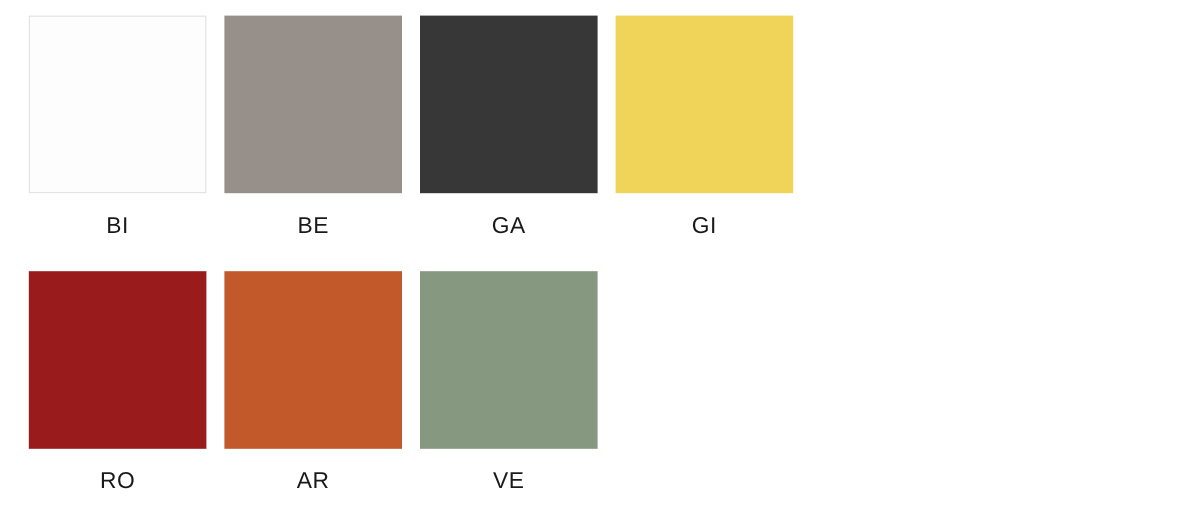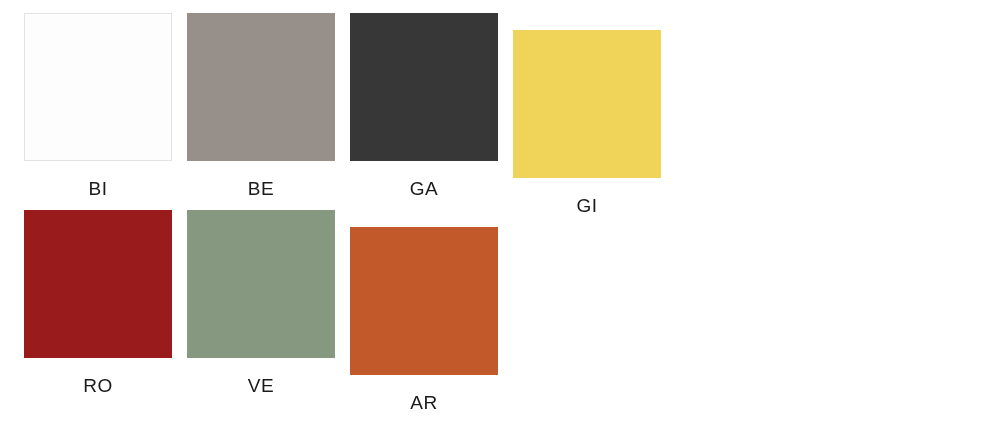--- a/index.html
+++ b/index.html
@@ -22,30 +22,30 @@
     background: #ffffff;
   }
   .swatch-row {
     position: absolute;
     left: 24px;
     display: flex;
     flex-direction: row;
     align-items: flex-start;
   }
   #swatch-row-1 { top: 13px; }
-  #swatch-row-2 { top: 210px; }
+  #swatch-row-2 { top: 226px; }
 
   .swatch-cell {
     width: 148px;
     margin-right: 15px;
     display: flex;
     flex-direction: column;
     align-items: center;
   }
-  .swatch-cell:last-child { margin-right: 0; margin-top: 17px; }
+  .swatch-cell:last-child { margin-right: 0; }
 
   .swatch-chip {
     width: 148px;
     height: 148px;
     box-sizing: border-box;
     display: block;
   }
   .swatch-chip.bordered {
     border: 1px solid #e3e3e3;
   }
@@ -83,22 +83,22 @@
         <div class="swatch-chip" style="background-color: rgb(240, 212, 89);"></div>
         <div class="swatch-label">GI</div>
       </div>
     </div>
   <div class="swatch-row" id="swatch-row-2">
       <div class="swatch-cell">
         <div class="swatch-chip" style="background-color: rgb(153, 27, 28);"></div>
         <div class="swatch-label">RO</div>
       </div>
       <div class="swatch-cell">
+        <div class="swatch-chip" style="background-color: rgb(194, 89, 43);"></div>
+        <div class="swatch-label">AR</div>
+      </div>
+      <div class="swatch-cell">
         <div class="swatch-chip" style="background-color: rgb(134, 152, 127);"></div>
         <div class="swatch-label">VE</div>
-      </div>
-      <div class="swatch-cell">
-        <div class="swatch-chip" style="background-color: rgb(194, 89, 43);"></div>
-        <div class="swatch-label">AR</div>
       </div>
     </div>
 
 </div>
 
 </body></html>

